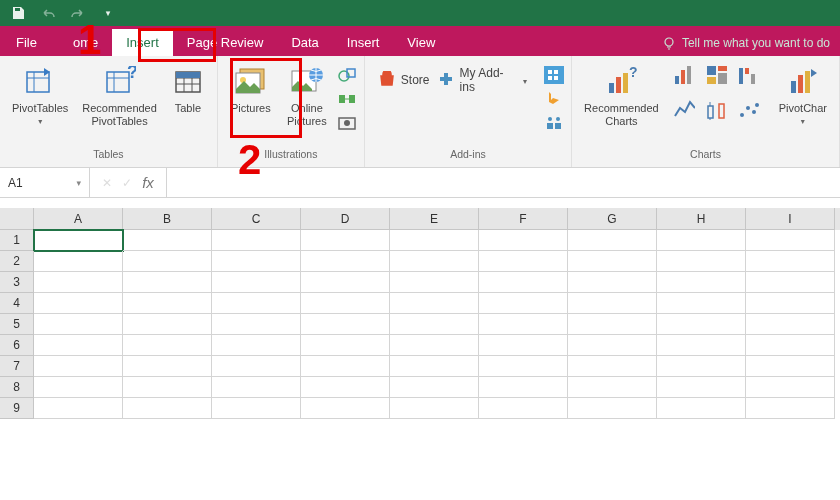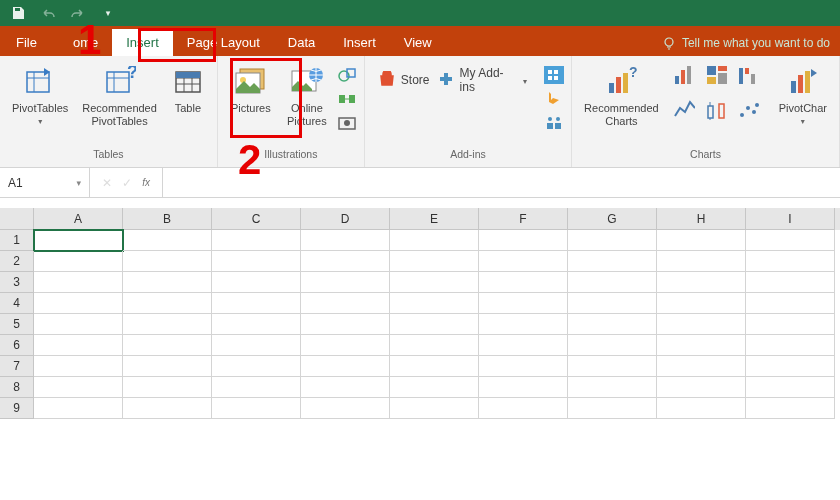--- a/index.html
+++ b/index.html
@@ -5,21 +5,21 @@
 * { box-sizing: border-box; margin: 0; padding: 0; font-family: "Segoe UI", Tahoma, sans-serif; }
 body { background: #fff; width: 840px; height: 500px; overflow: hidden; position: relative; }
 
 
 .titlebar { background: #217346; height: 26px; display: flex; align-items: center; color: #fff; font-size: 12px; }
 .qat { display: flex; align-items: center; gap: 14px; padding: 0 10px; }
 .qat-icon { width: 16px; height: 16px; display: inline-flex; align-items: center; justify-content: center; opacity: 0.9; }
 .title-text { flex: 1; text-align: right; padding-right: 10px; white-space: nowrap; overflow: hidden; }
 
 
-.tabs-row { background: #c2410c; height: 30px; display: flex; align-items: flex-end; color: #fff; font-size: 13px; }
+.tabs-row { background: #be185d; height: 30px; display: flex; align-items: flex-end; color: #fff; font-size: 13px; }
 .tab { padding: 6px 14px 6px 14px; cursor: pointer; }
 .tab-file { padding: 6px 16px; }
 .tab.active { background: #fff; color: #217346; }
 .tell-me { margin-left: auto; display: flex; align-items: flex-end; gap: 6px; color: #c8e6d6; padding: 6px 10px; font-size: 12px; }
 .bulb { width: 14px; height: 14px; }
 
 
 .ribbon { background: #f3f3f3; height: 112px; display: flex; border-bottom: 1px solid #d4d4d4; }
 .group { display: flex; flex-direction: column; align-items: center; padding: 4px 6px; border-right: 1px solid #e0e0e0; }
 .group-items { display: flex; flex: 1; align-items: flex-start; gap: 2px; }
@@ -78,21 +78,21 @@
         </svg>
     </span>
     <span class="qat-icon" style="font-size:9px;color:#fff">▾</span>
   </div>
 </div>
 
 <div class="tabs-row">
   <div class="tab tab-file">File</div>
   <div class="tab" style="padding-left:20px">ome</div>
   <div class="tab active">Insert</div>
-  <div class="tab">Page Layout</div>
+  <div class="tab">Page Review</div>
   <div class="tab">Data</div>
   <div class="tab">Insert</div>
   <div class="tab">View</div>
   <div class="tell-me">
     <span class="bulb">
       <svg width="14" height="14" viewBox="0 0 14 14">
           <circle cx="7" cy="6" r="4" fill="none" stroke="#c8e6d6" stroke-width="1.2"></circle>
           <path stroke="#c8e6d6" d="M5 11h4M6 13h2"></path>
         </svg>
     </span>
@@ -313,21 +313,21 @@
 </div>
 
 <div class="formula-bar">
   <div class="name-box">
     <span>A1</span>
     <span style="font-size:9px;color:#888">▾</span>
   </div>
   <div class="fb-btns">
     <span style="opacity:0.4">✕</span>
     <span style="opacity:0.4">✓</span>
-    <span style="font-style:italic;font-size:10px;color:#777"><span>fx</span></span>
+    <span style="font-style:italic;font-size:15px;color:#777"><span>fx</span></span>
   </div>
   <div class="fb-sep"></div>
   <input class="fb-input" value="" style="">
 </div>
 
 <div style="height:10px;background:#fff"></div>
 
 <div class="grid-wrap">
   <div class="col-headers">
     <div class="corner"></div>

